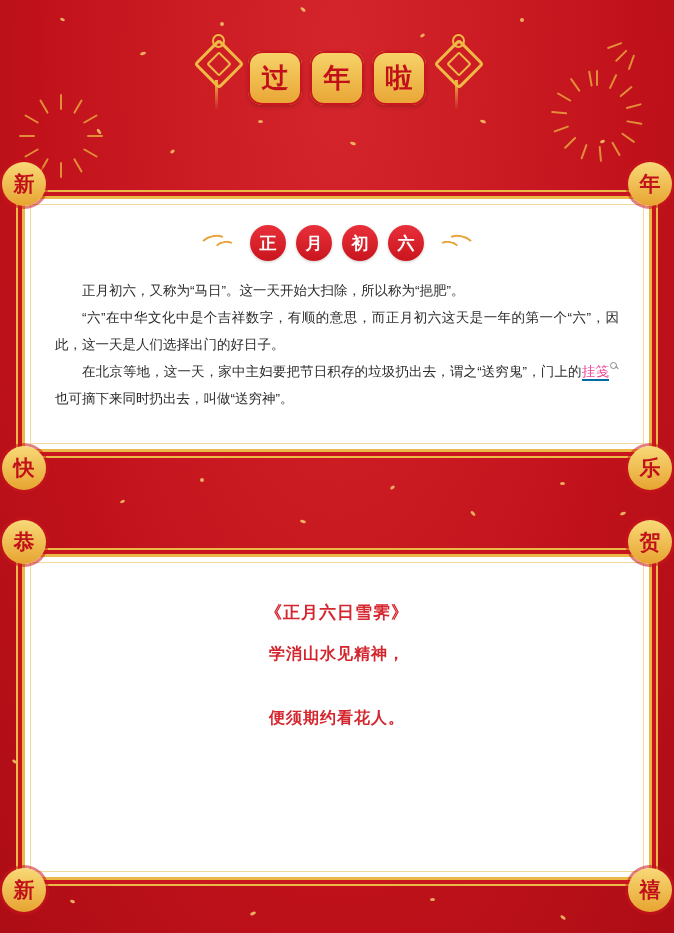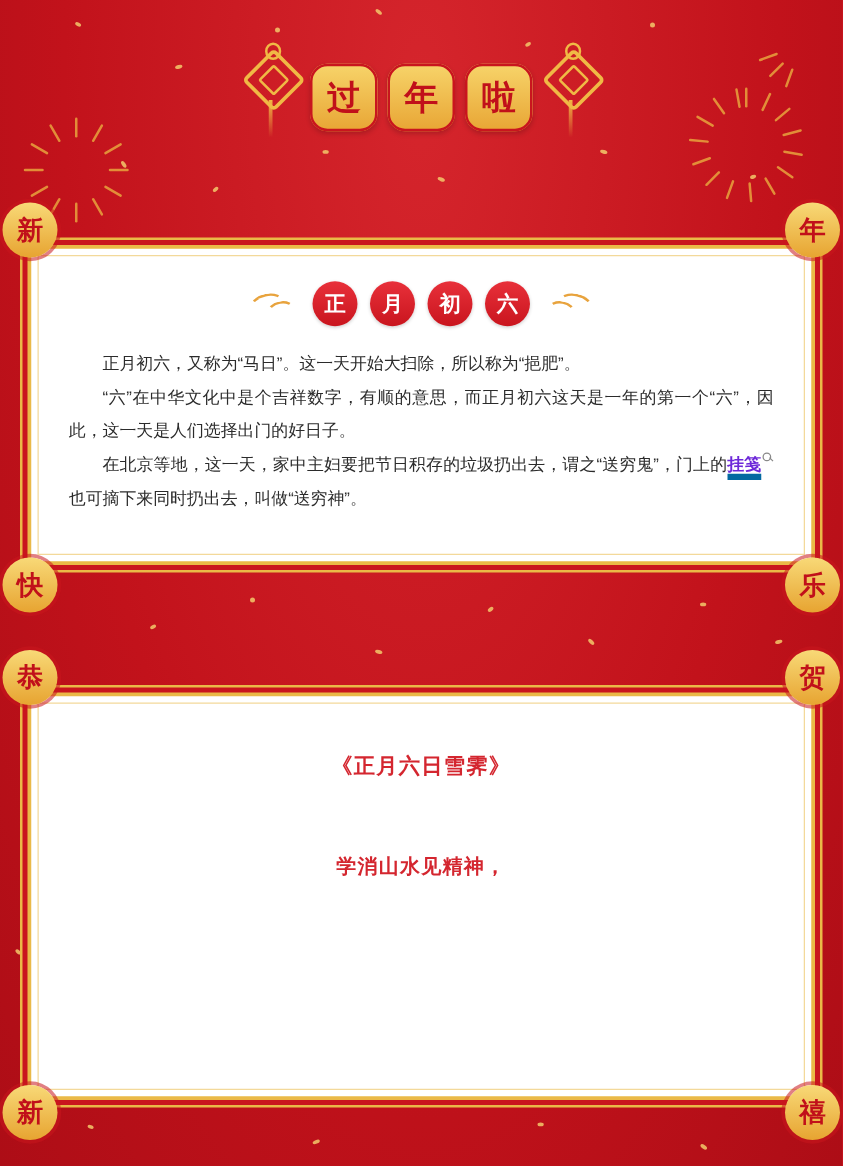--- a/index.html
+++ b/index.html
@@ -195,24 +195,23 @@
     font-size: 13.5px;
     line-height: 2.0;
     font-family: "Liberation Sans", sans-serif;
     text-align: justify;
   }
   .article-body p {
     margin: 0;
     text-indent: 2em;
   }
   .link {
-    color: #6d28d9;
-    border-bottom: 5px solid #0369a1;
+    color: #ec4899;
+    border-bottom: 2px solid #0369a1;
     cursor: pointer;
-    font-weight: bold;
   }
   .mag {
     display: inline-block;
     width: 9px; height: 9px;
     position: relative;
     vertical-align: super;
     margin-left: 1px;
   }
   .mag:before {
     content: "";
@@ -243,21 +242,21 @@
     font-weight: bold;
     letter-spacing: 1px;
   }
   .poem .author {
     font-size: 15px;
     font-weight: bold;
     margin-top: 8px;
     letter-spacing: 1px;
   }
   .poem .stanza {
-    margin-top: 54px;
+    margin-top: 14px;
     font-size: 16px;
     font-weight: bold;
     line-height: 2.0;
     letter-spacing: 1px;
   }
   .poem .stanza.second { margin-top: 32px; }
 </style>
 </head>
 <body>
 
@@ -379,17 +378,18 @@
 
   <div class="frame" id="frame-poem">
     <div class="inner-line"></div>
 
     <div class="poem">
       <div class="title">《正月六日雪霁》</div>
       <div class="stanza">
         <div>学消山水见精神，</div>
       </div>
       <div class="stanza second">
+        <div>便须期约看花人。</div>
       </div>
     </div>
   </div>
 
 </div>
 
 </body></html>

